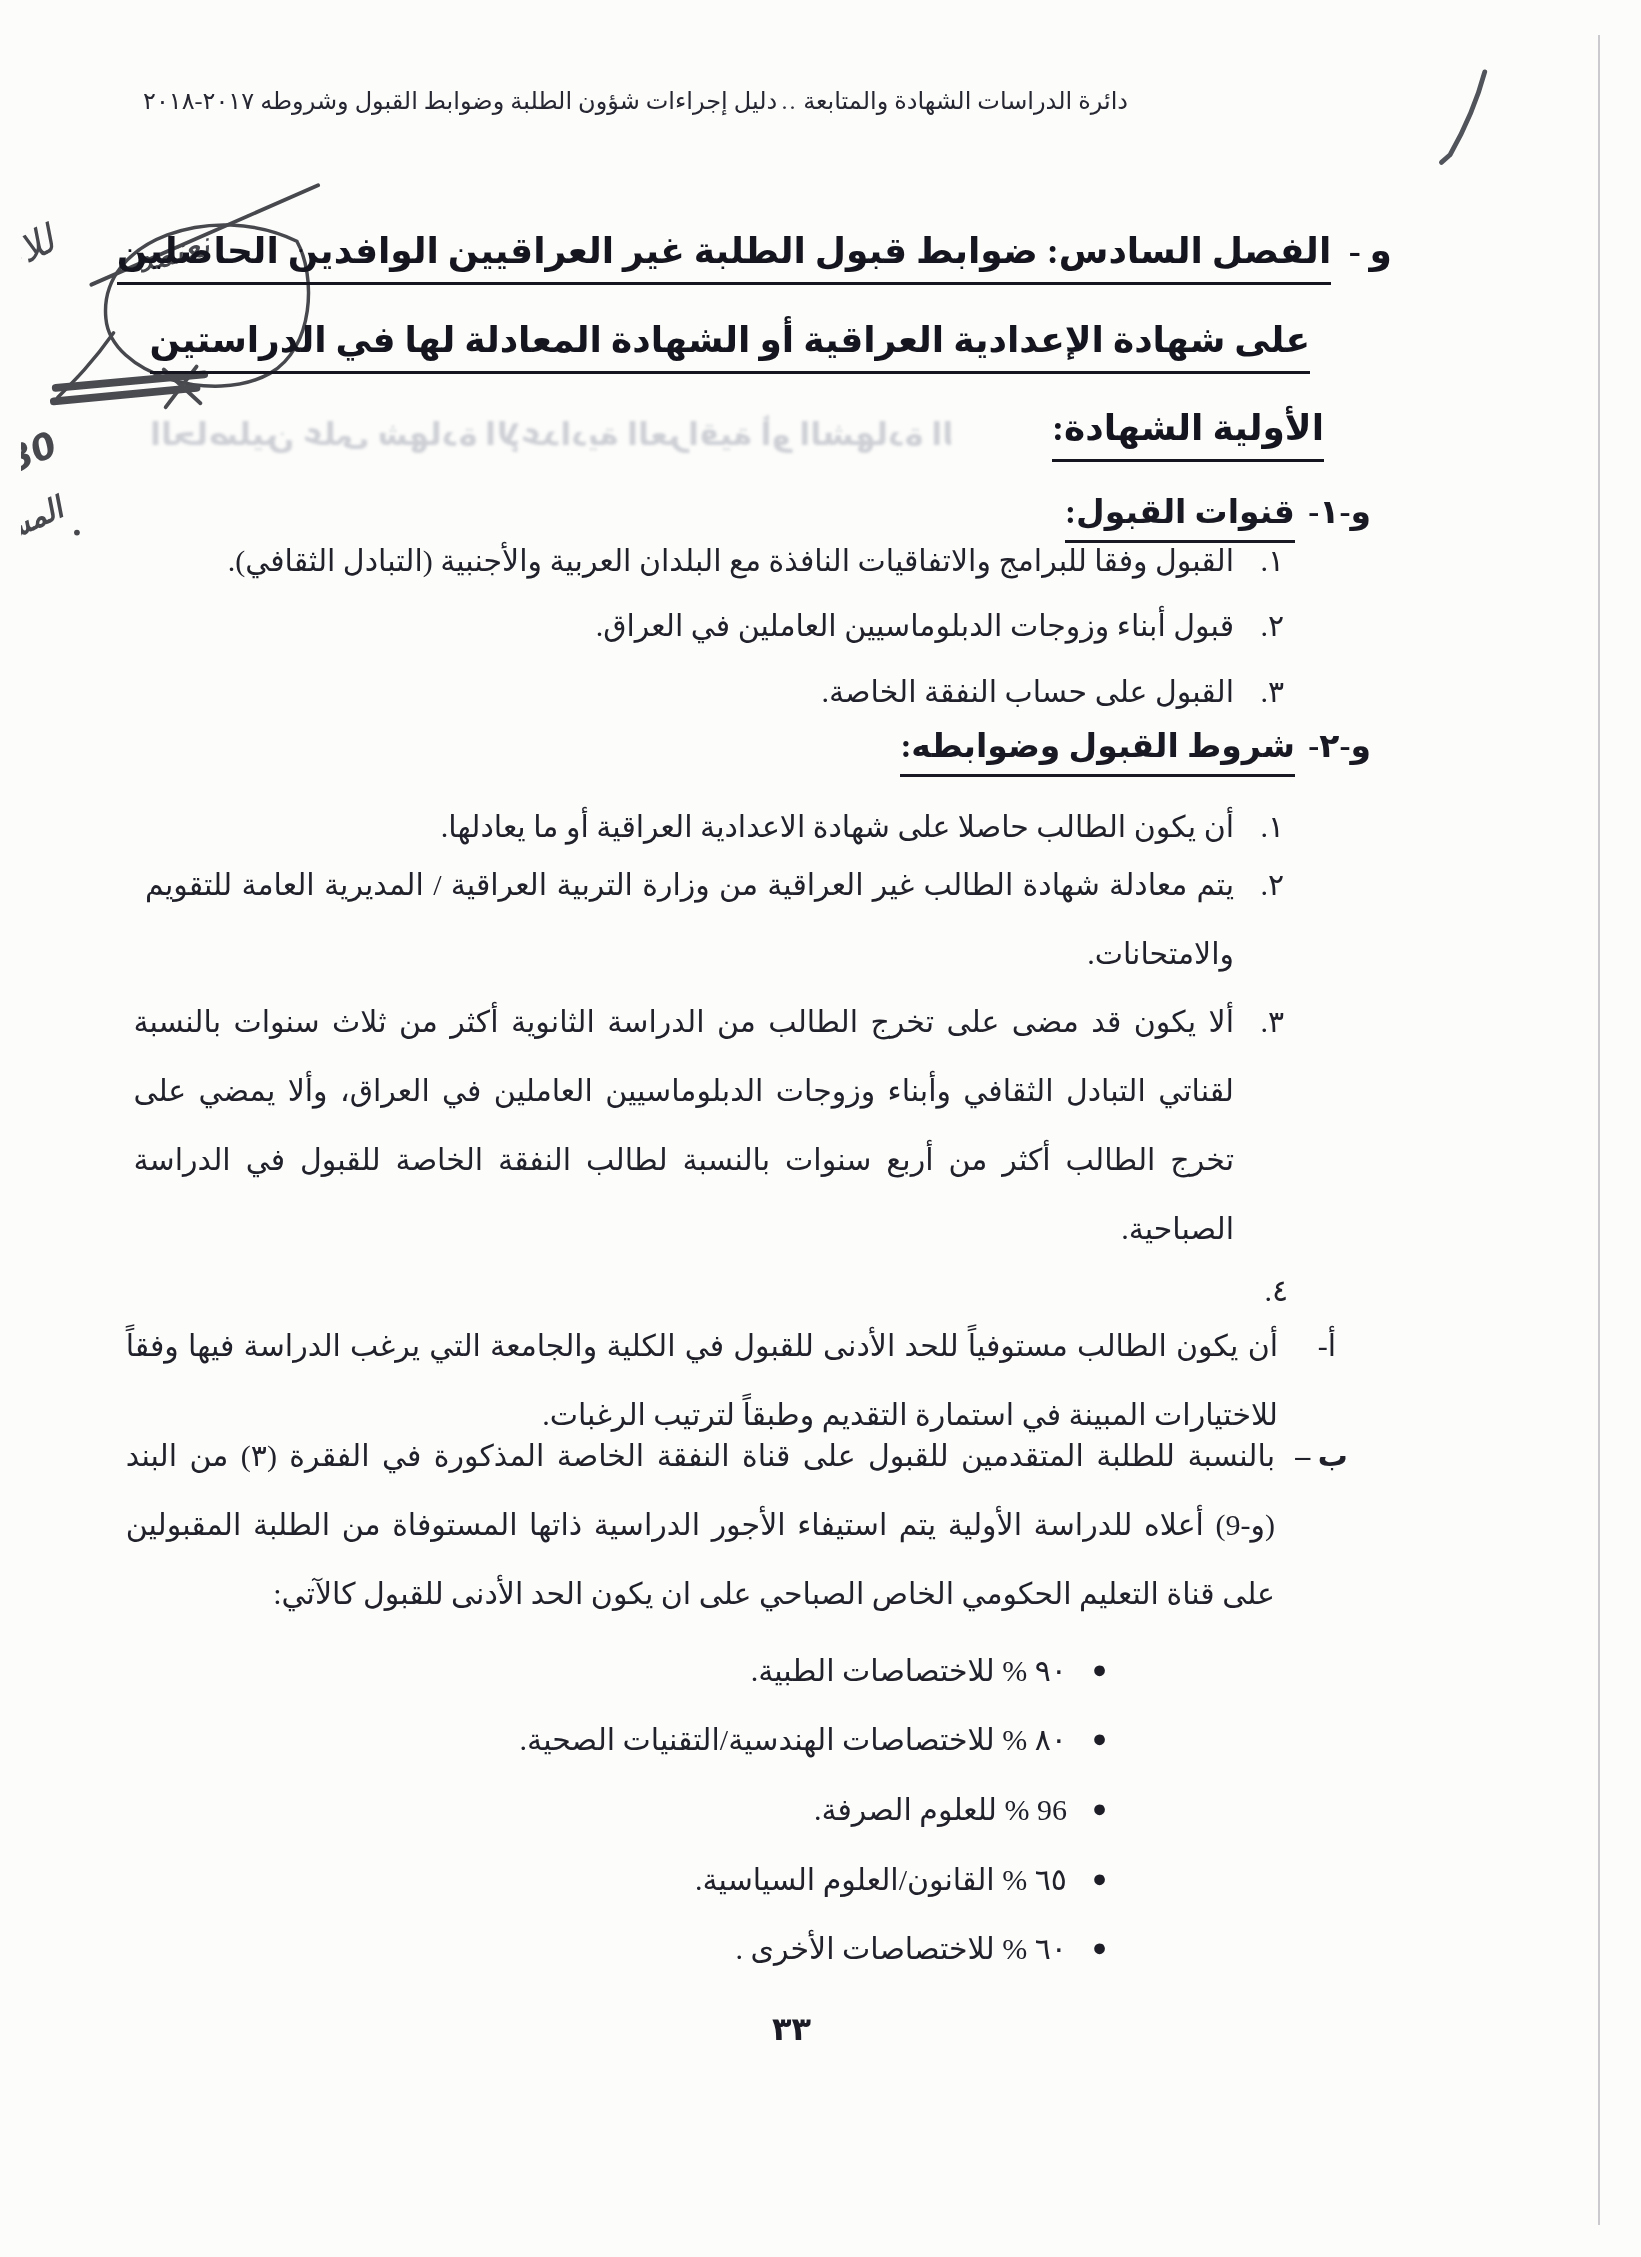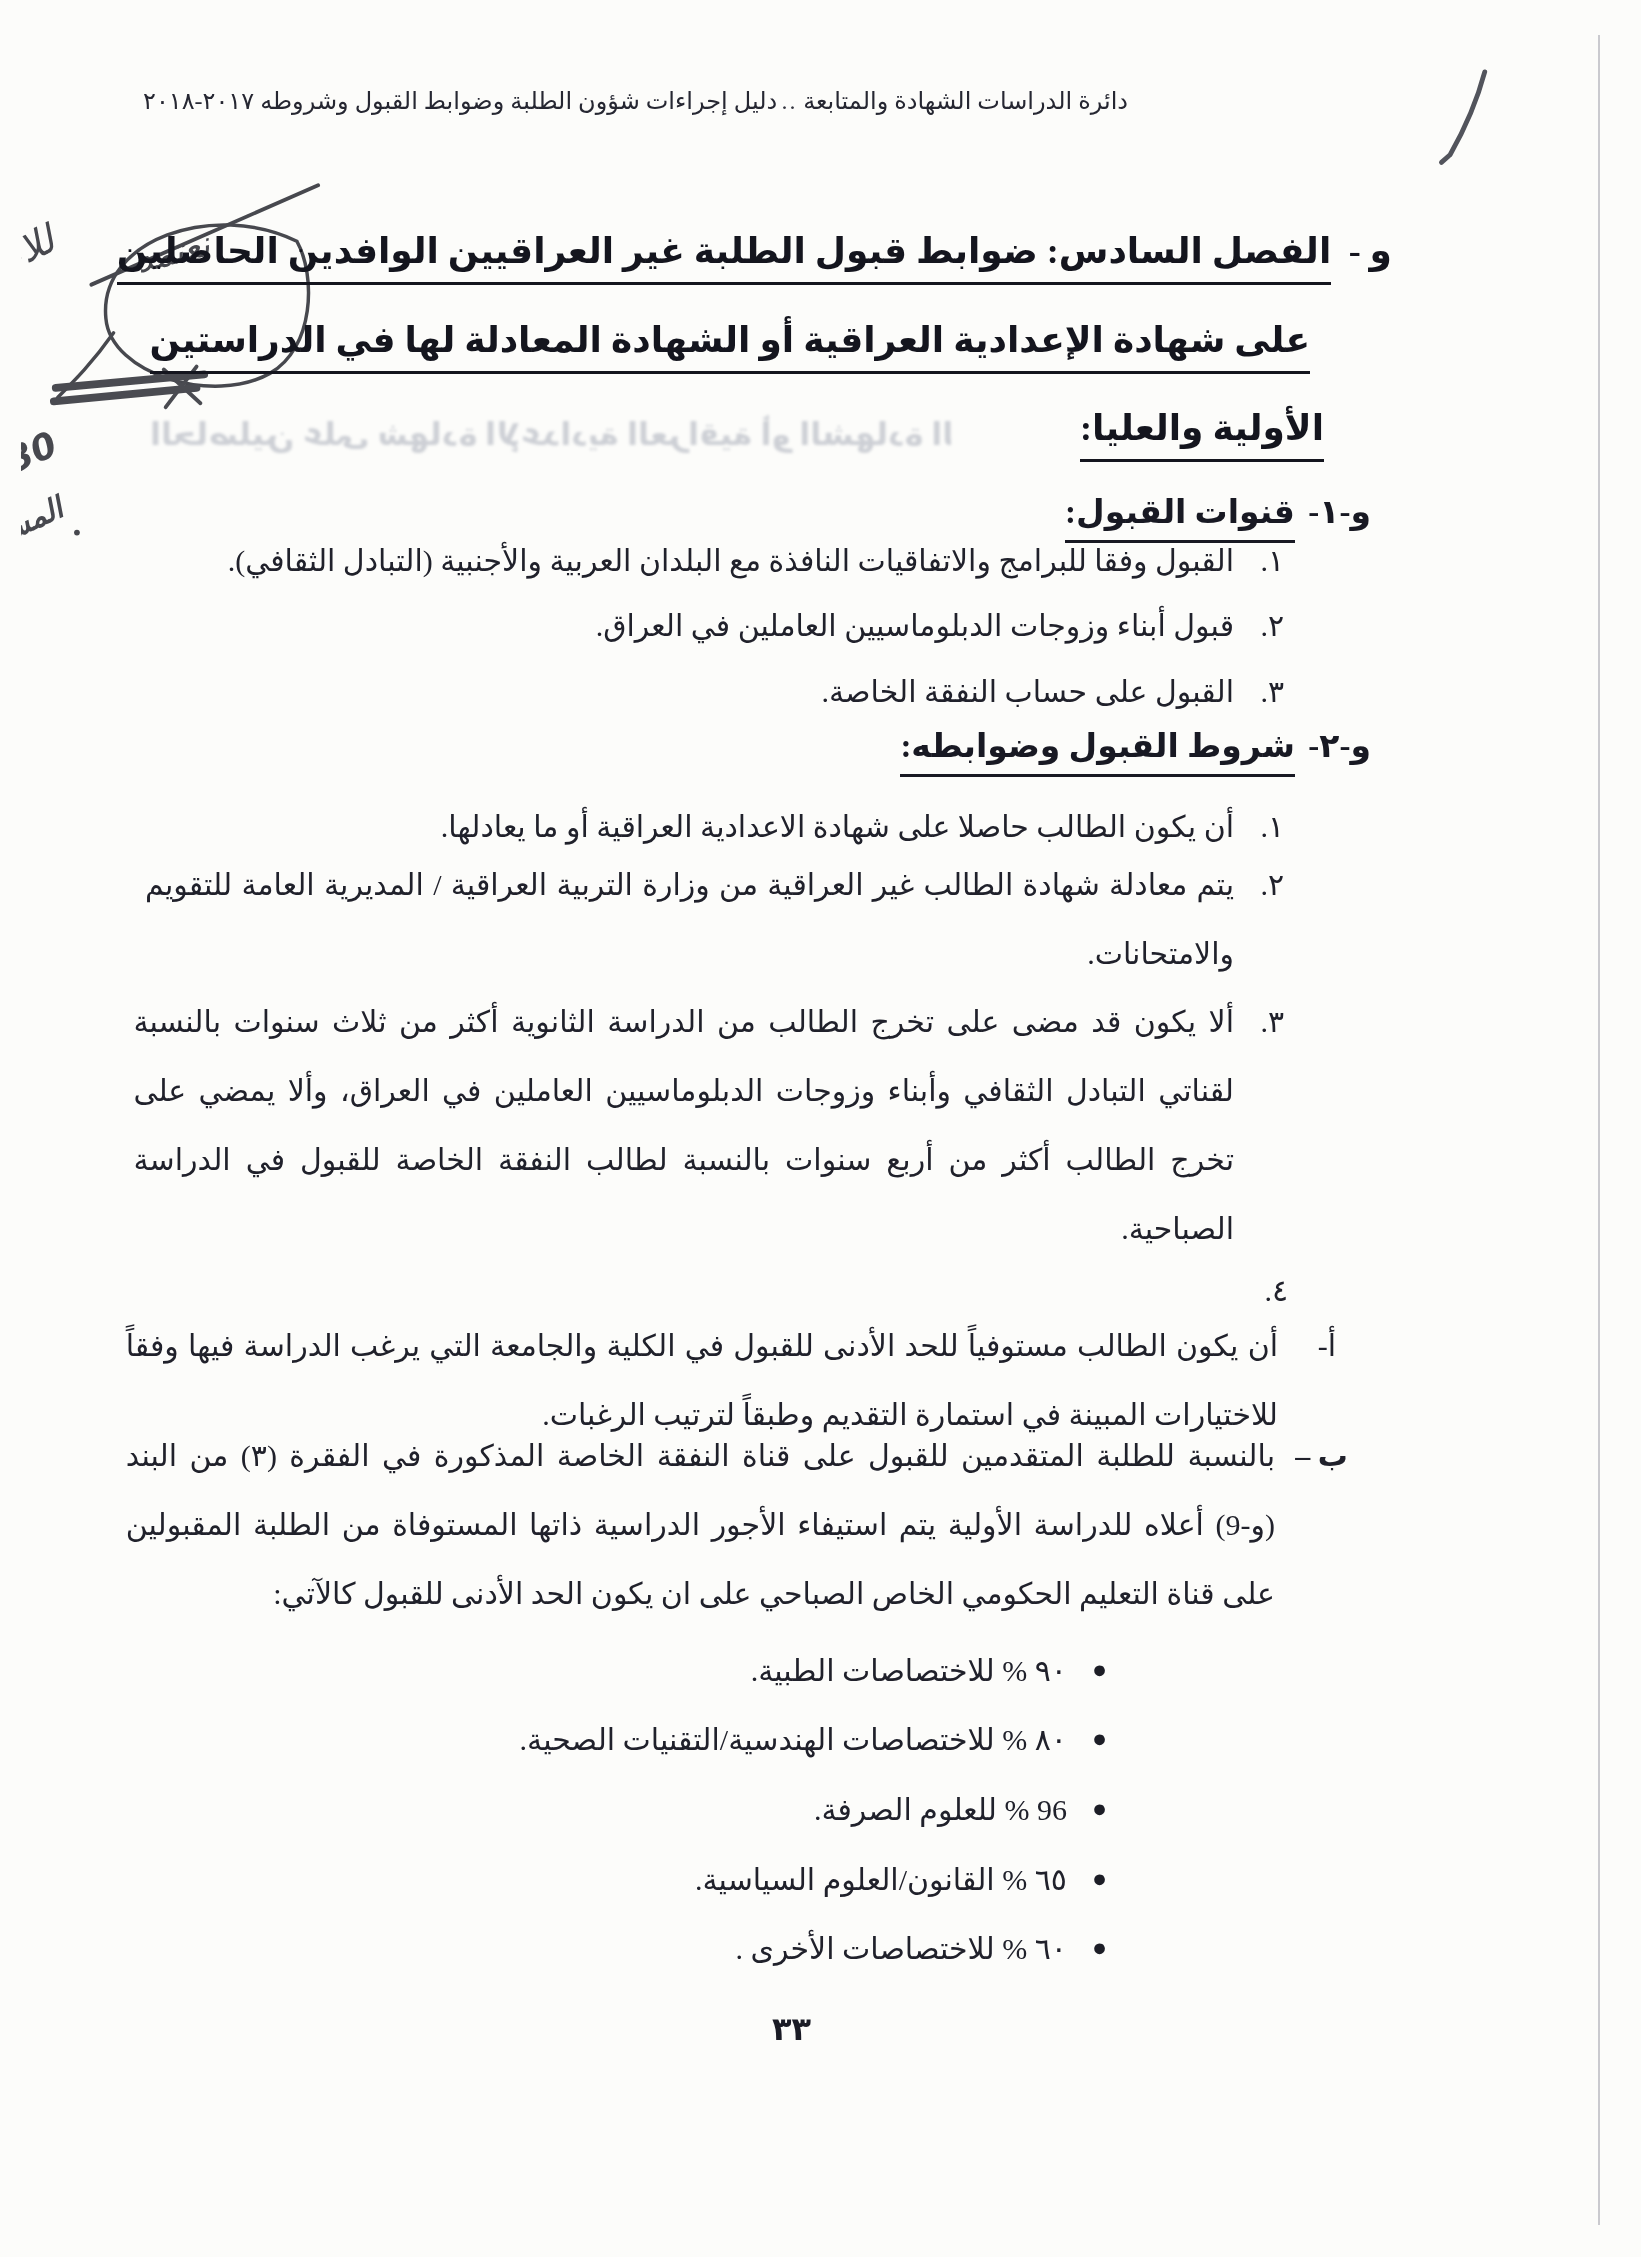--- a/index.html
+++ b/index.html
@@ -95,21 +95,21 @@
 
   <div class="content">
 
     <div class="abs title-line" style="top:319px;right:82px;">
       <span class="tu">على شهادة الإعدادية العراقية أو الشهادة المعادلة لها في الدراستين</span>
     </div>
     <div class="abs title-line" style="top:230px;right:0;">
       <span class="tprefix">و -</span><span class="tu">الفصل السادس: ضوابط قبول الطلبة غير العراقيين الوافدين الحاصلين</span>
     </div>
     <div class="abs title-line" style="top:407px;right:68px;">
-      <span class="tu">الأولية والعليا:</span>
+      <span class="tu">الأولية الشهادة:</span>
     </div>
 
     <div class="abs h" style="top:460px;right:21px;margin-top:32px;">
       <span class="hprefix">و-١-</span><span class="hu">قنوات القبول:</span>
     </div>
 
     <div class="abs li single" style="top:537px;right:108px;left:-9.7px;">
       <span class="num">١.</span>
       <span class="txt nowrap">القبول وفقا للبرامج والاتفاقيات النافذة مع البلدان العربية والأجنبية (التبادل الثقافي).</span>
     </div>

